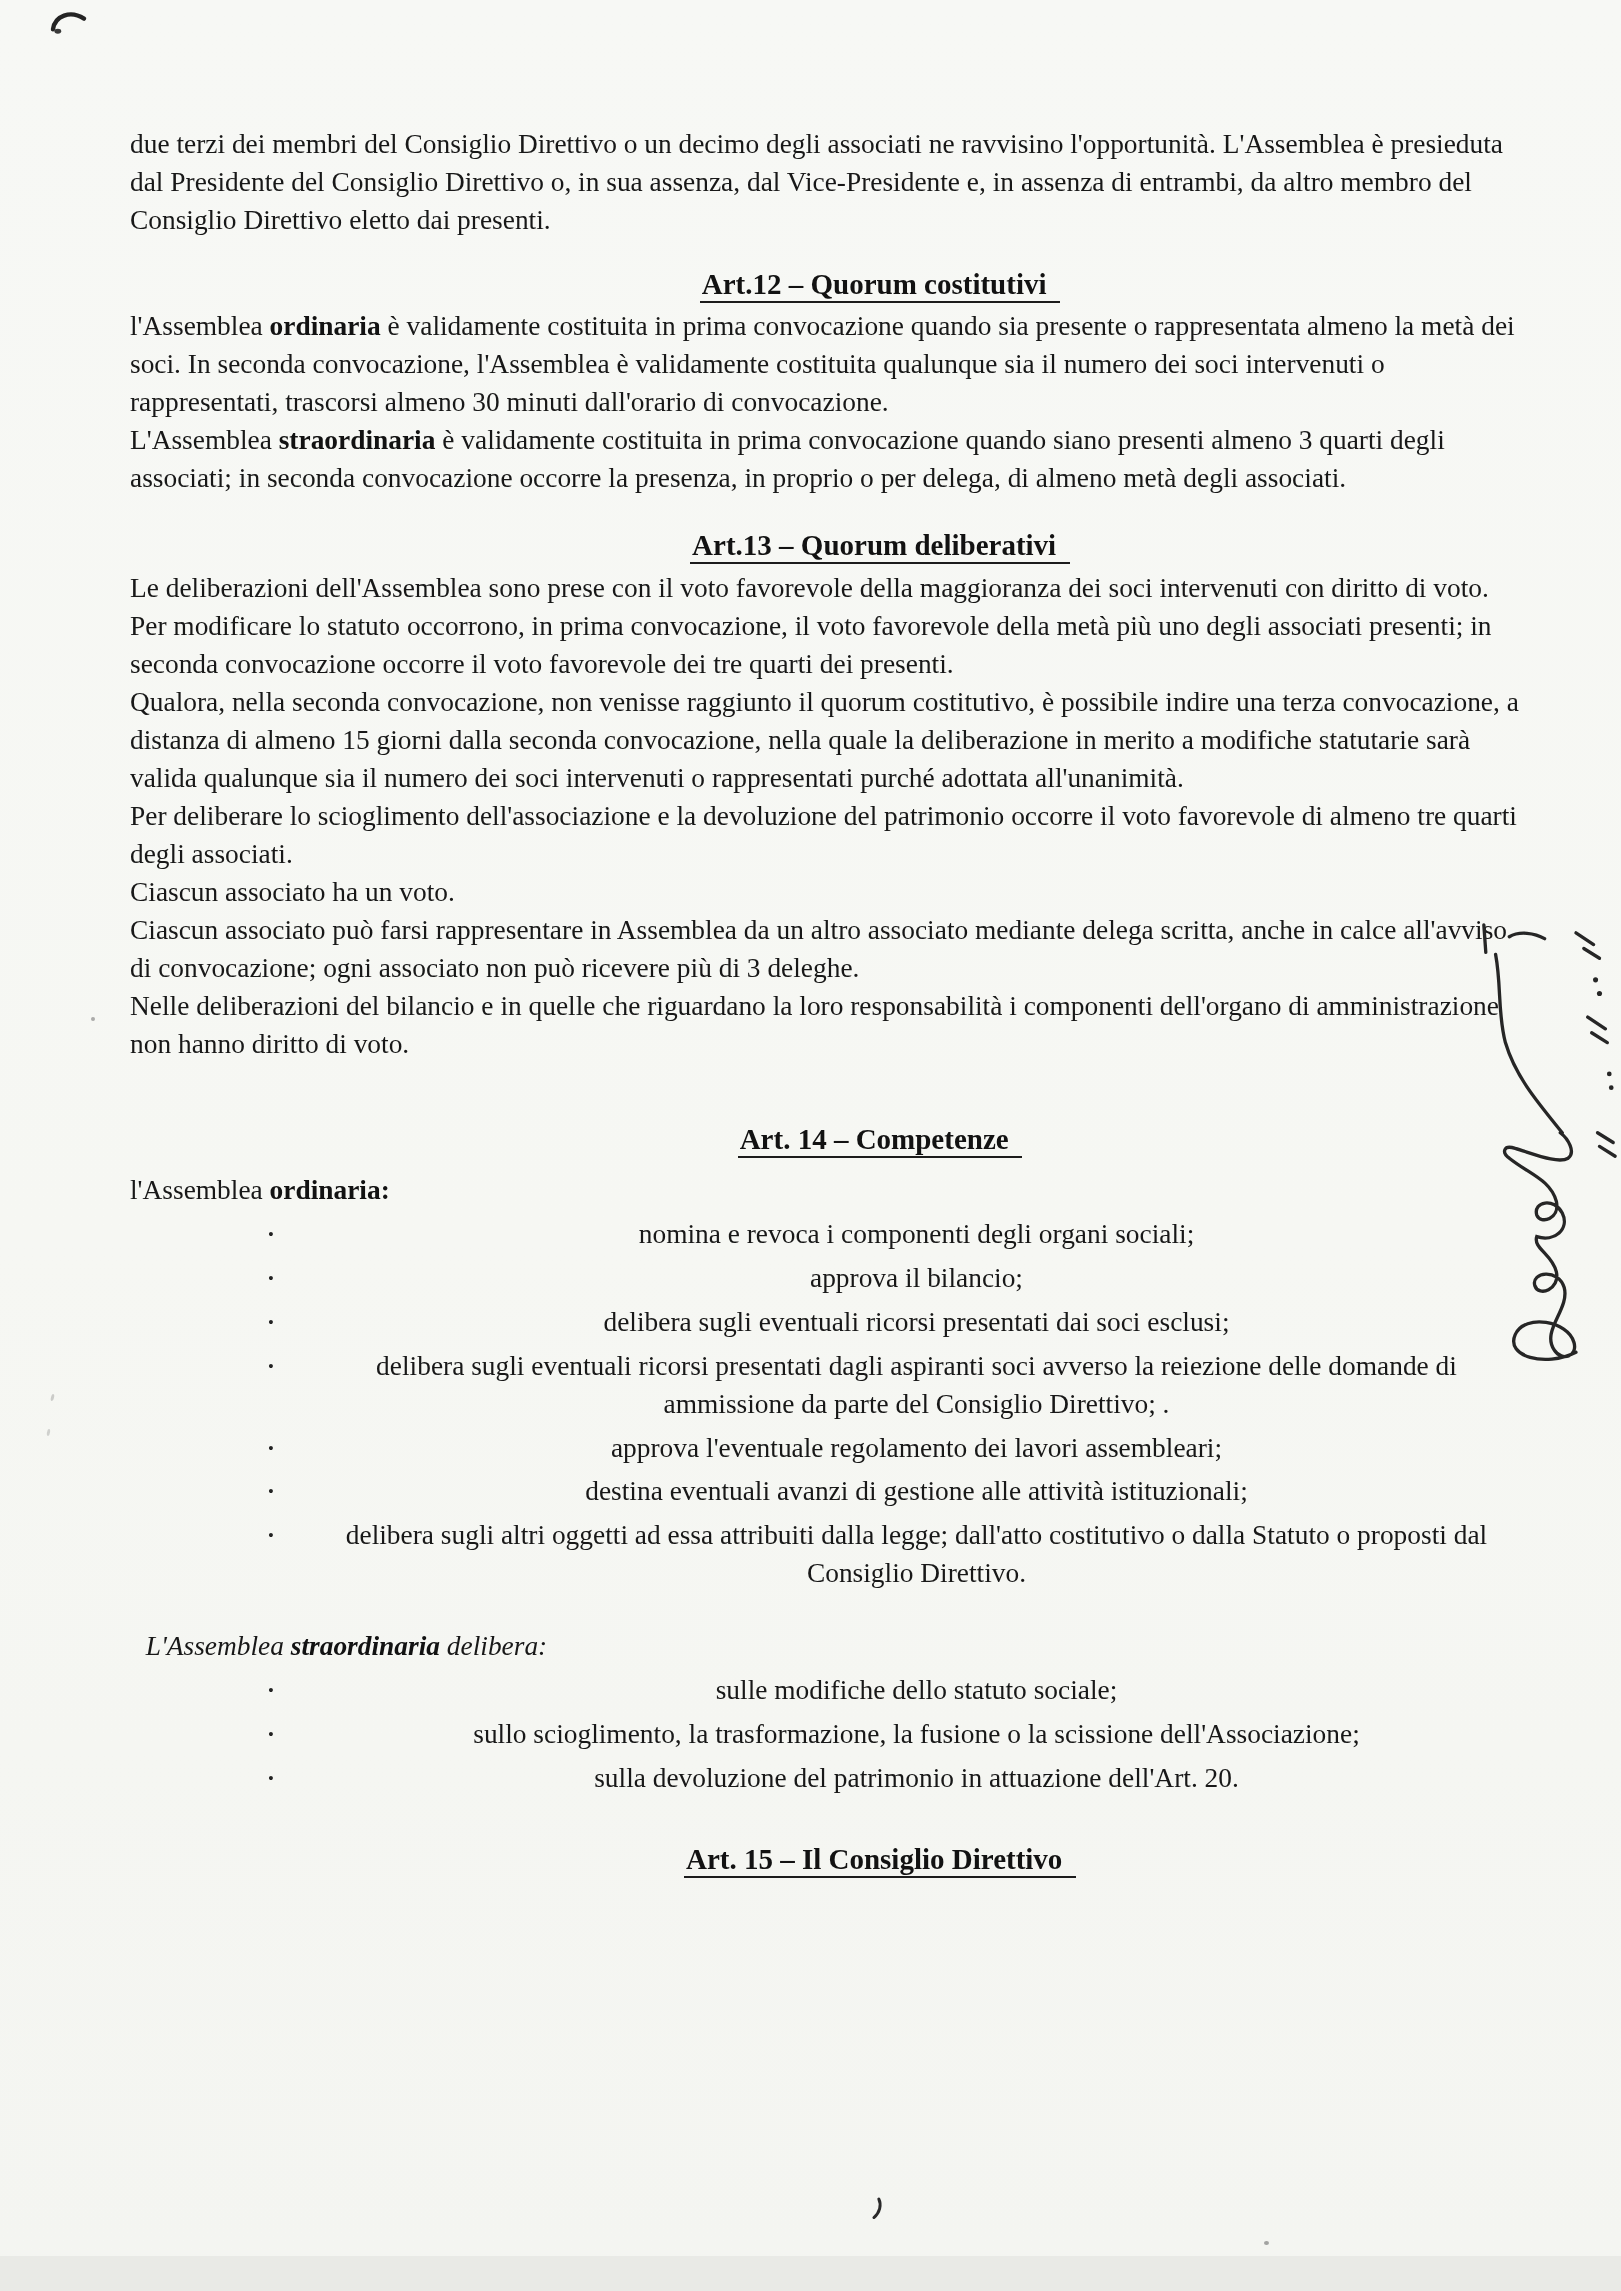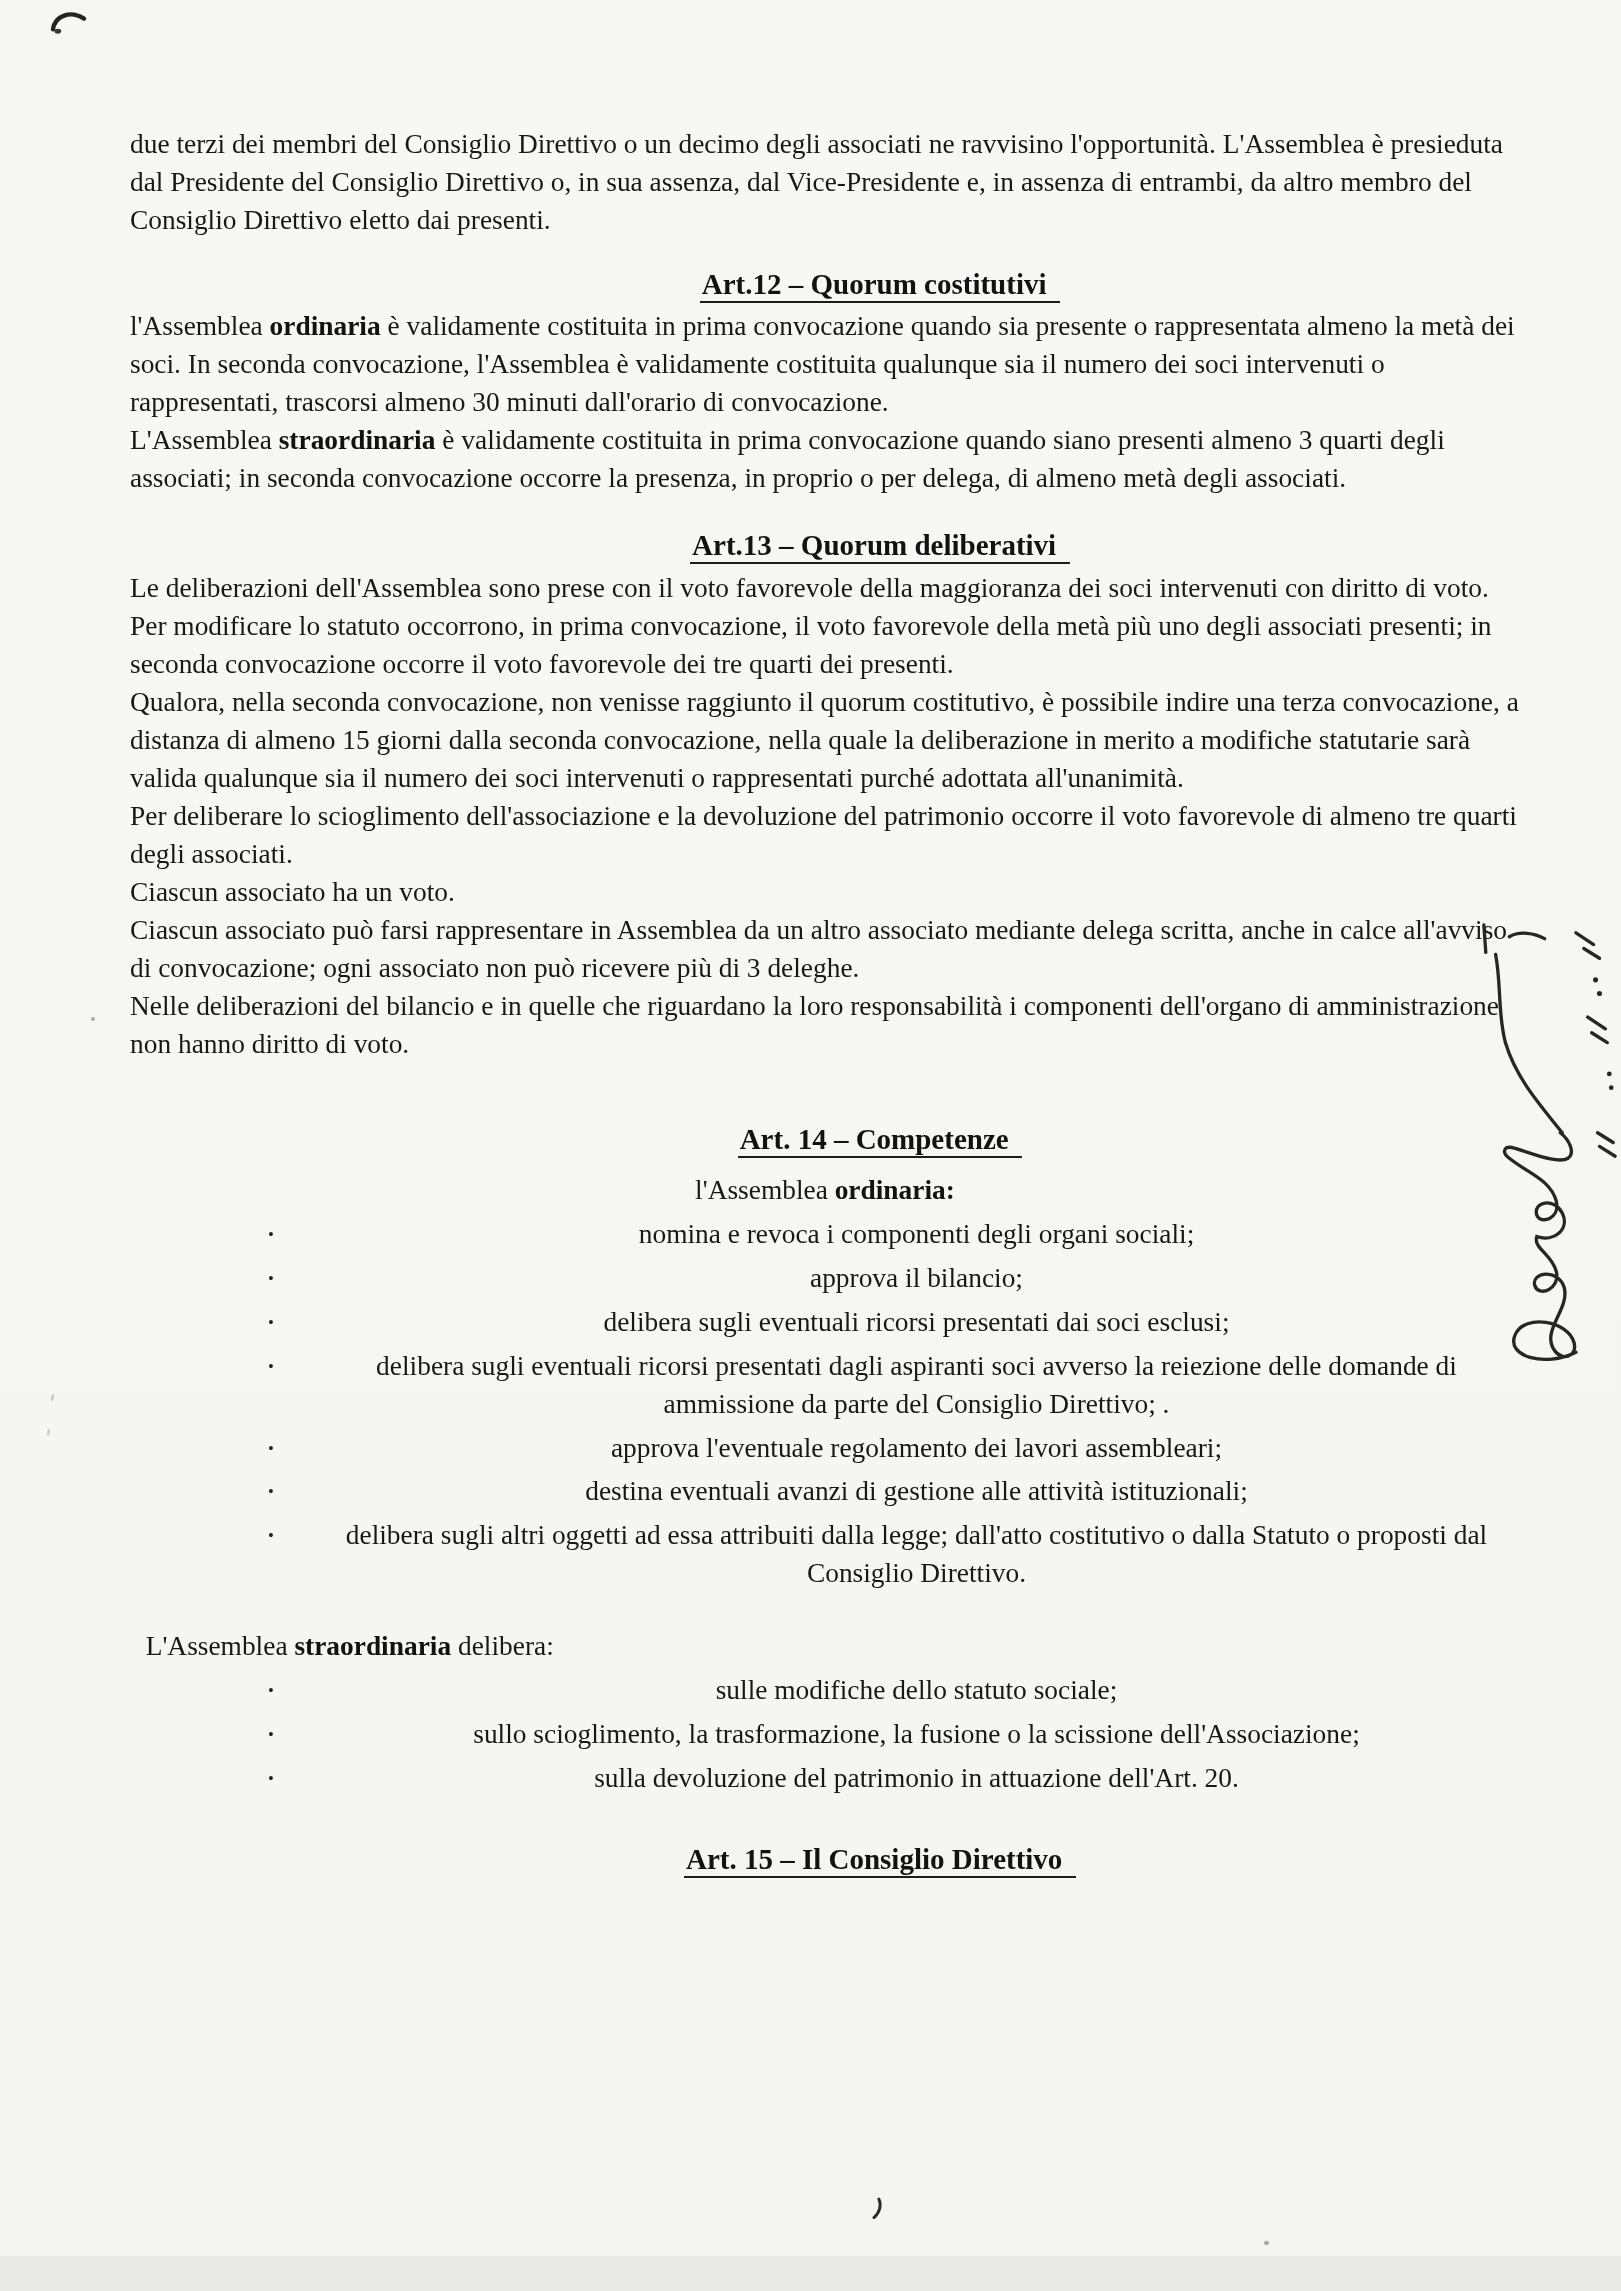--- a/index.html
+++ b/index.html
@@ -15,22 +15,22 @@
   .text-col{position:absolute;left:130px;top:125px;width:1390px;}
   .para{margin:0;font-size:27.4px;line-height:38px;text-align:left;color:#181818;}
   .art-heading{
     margin:25.5px 0 3.9px;font-size:29px;line-height:39px;font-weight:bold;
     text-align:center;position:relative;left:55px;color:#121212;
   }
   .art-heading .hd{border-bottom:2.9px solid #1c1c1c;padding:0 13.7px 1px 2px;}
   .gap-md{margin-top:29px;}
   .gap-lg{margin-top:57px;margin-bottom:11.8px;}
   .gap-xl{margin-top:43px;}
-  .label{margin-top:7.8px;text-align:center;}
-  .label-straordinaria{margin-top:35px;margin-left:15.7px;}
+  .label{margin-top:7.8px;}
+  .label-straordinaria{margin-top:35px;margin-left:15.7px;font-style:italic;}
   ul.bullets{list-style:none;margin:4.9px 0 5.9px 136px;padding:0;text-align:center;}
   ul.bullets li{
     position:relative;padding-left:47px;margin:5.9px 0;
     font-size:27.4px;line-height:38px;color:#181818;
   }
   ul.bullets li::before{
     content:"•";position:absolute;left:2px;top:1px;font-size:16.7px;color:#232323;
   }
   b{font-weight:bold;color:#121212;}
   

